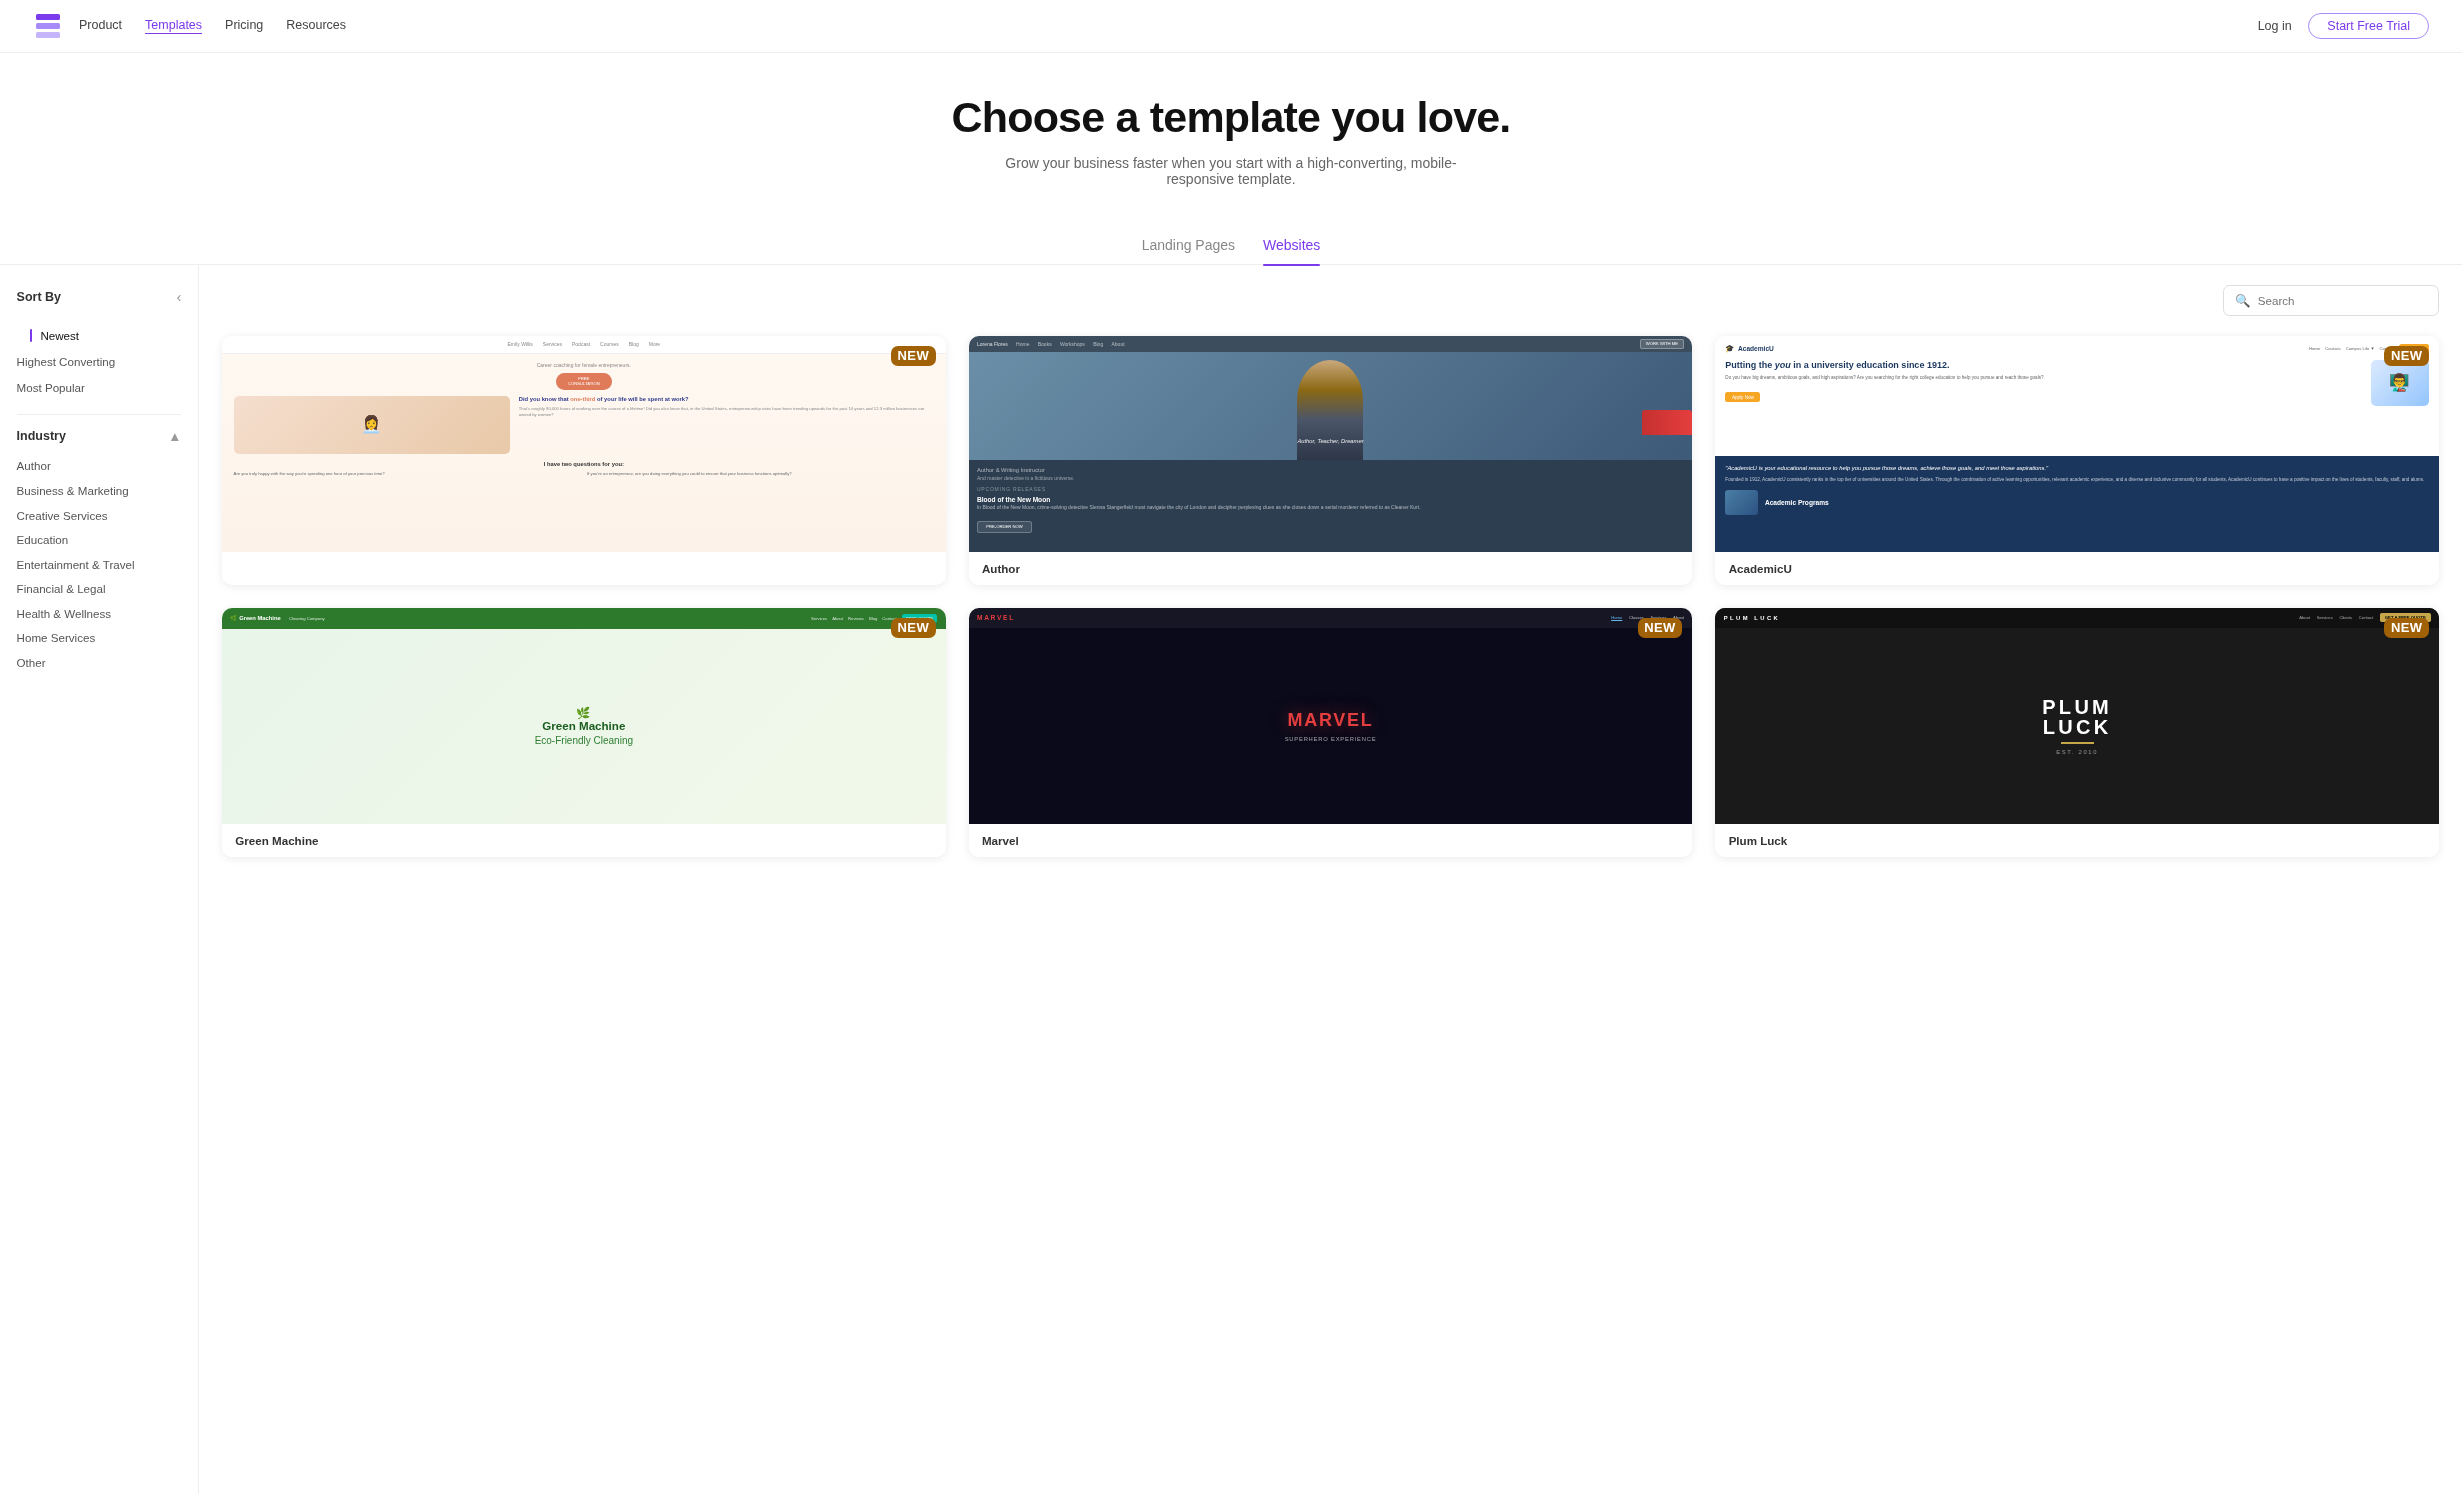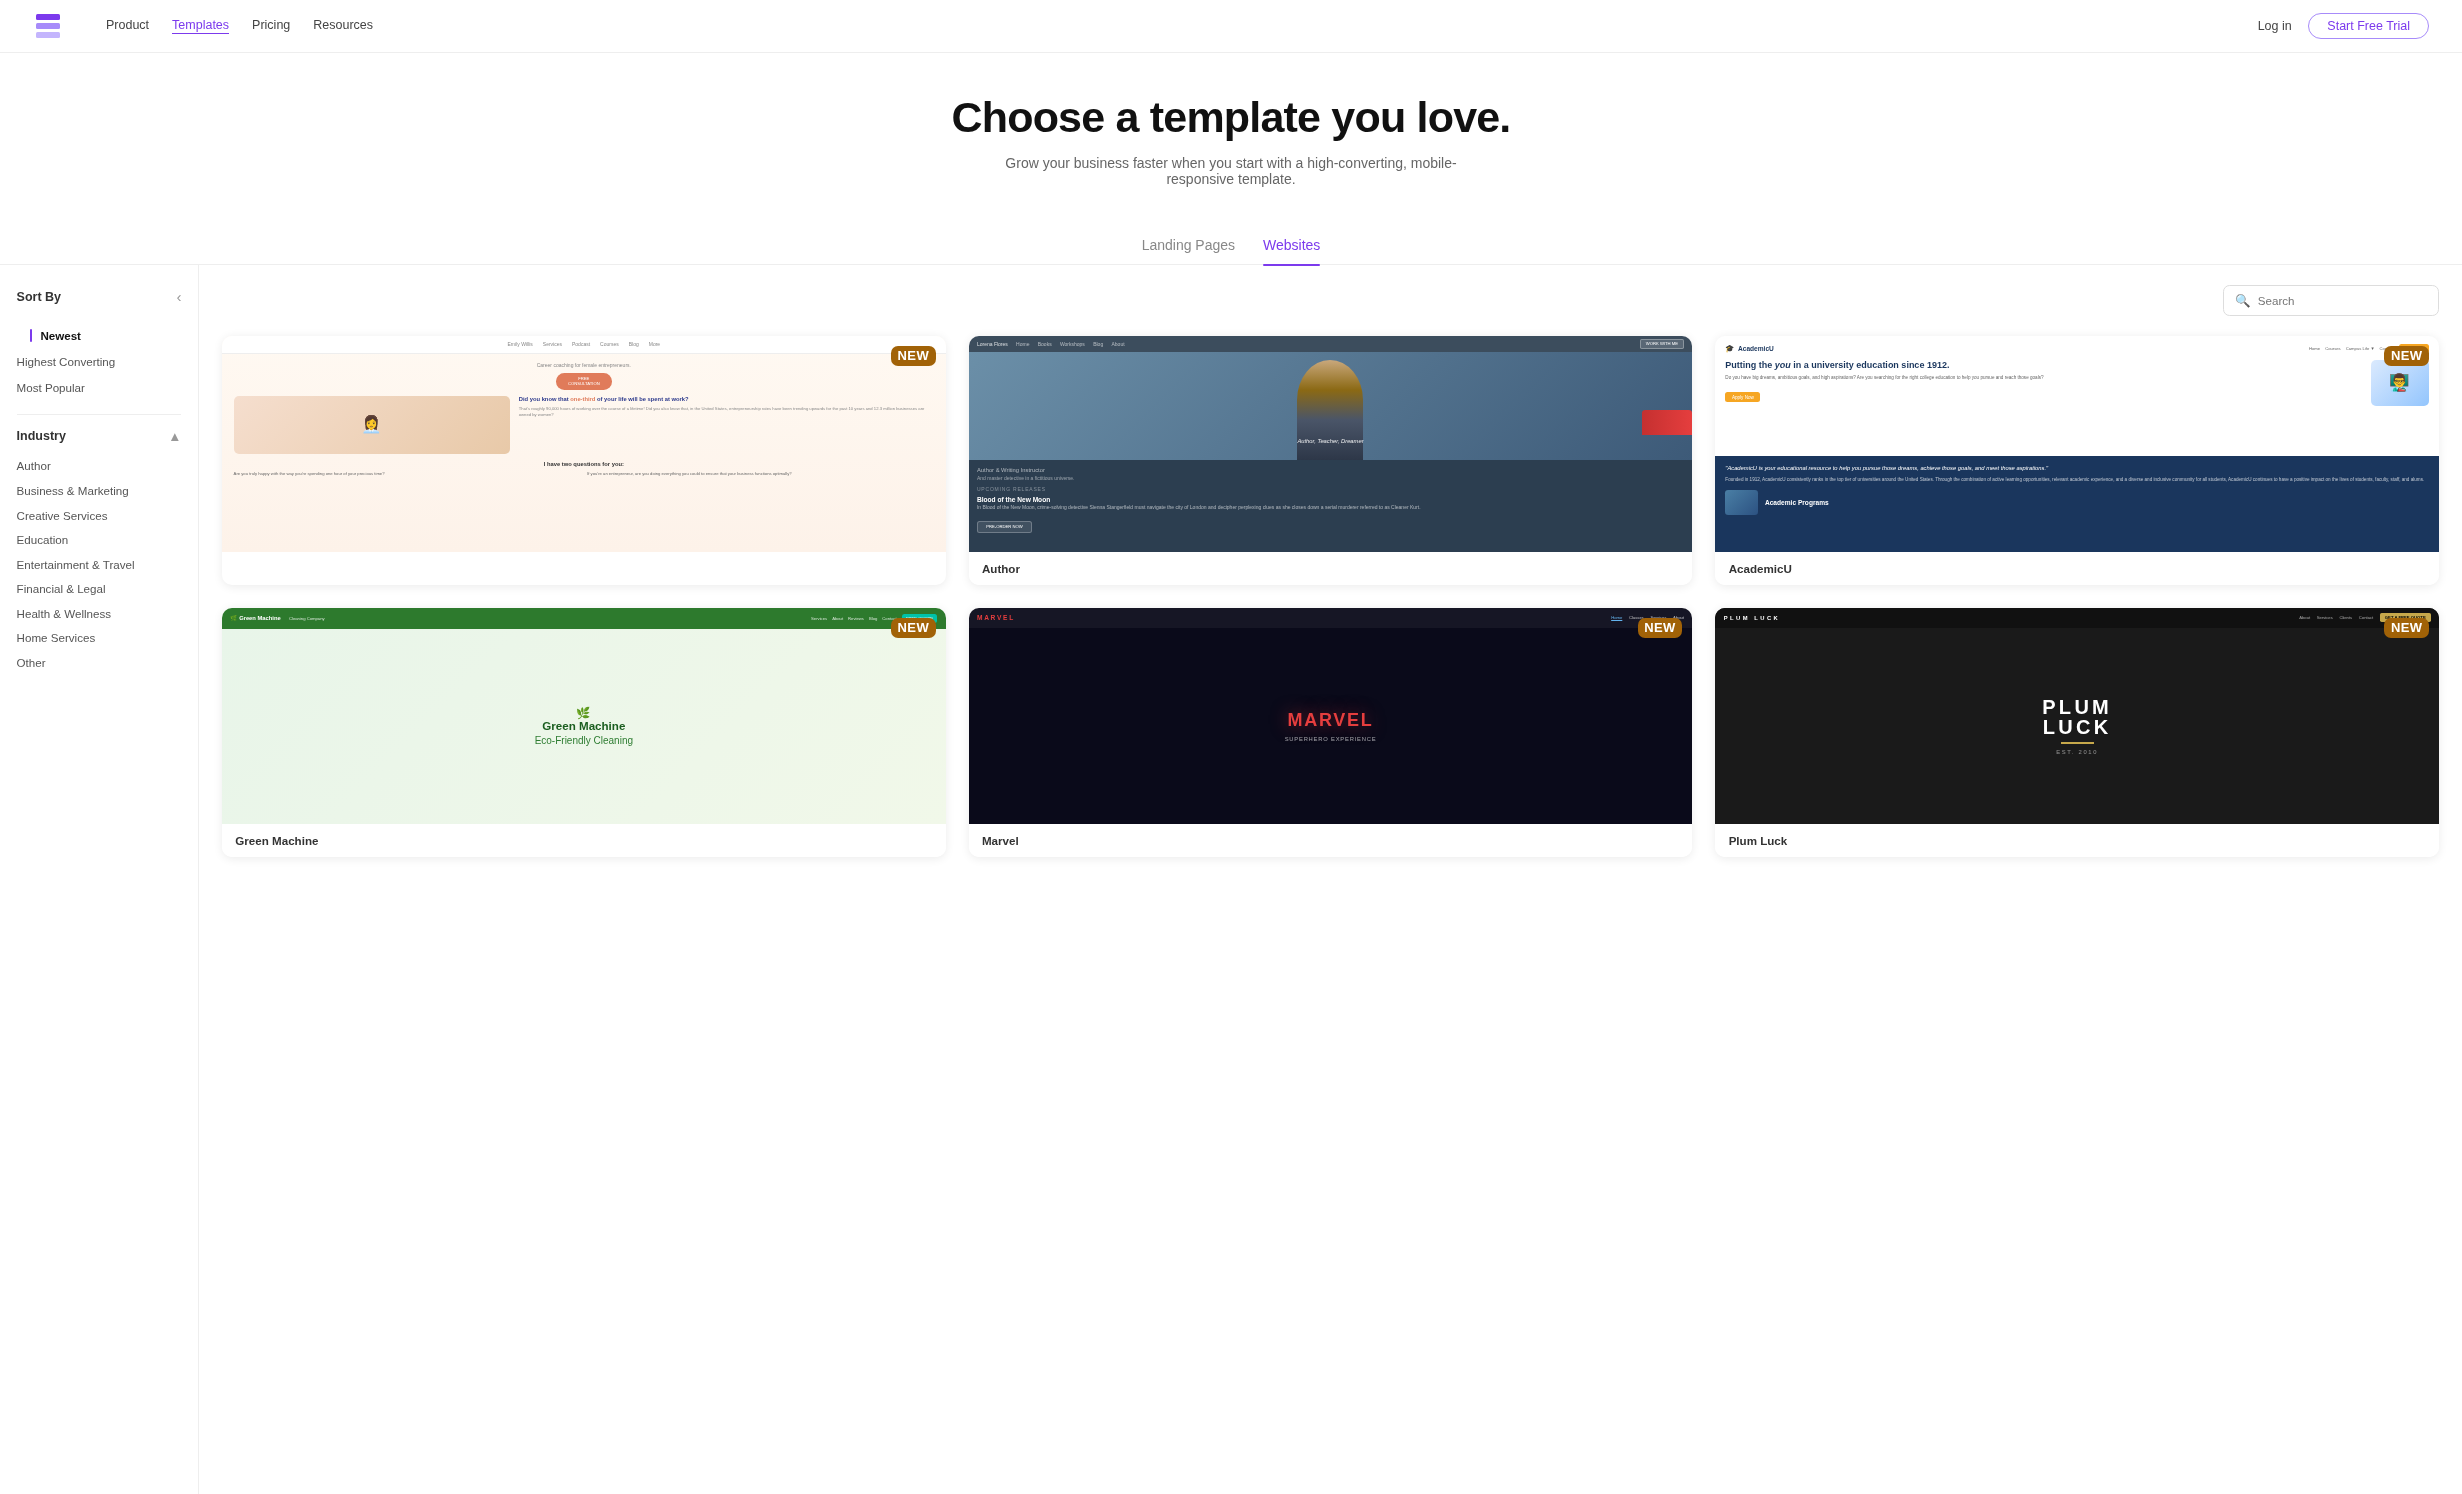--- a/index.html
+++ b/index.html
@@ -1,20 +1,20 @@
 <!DOCTYPE html>
 <html style="font-size:13.3px"><head>
   <meta charset="utf-8">
   <style>
     * { box-sizing: border-box; margin: 0; padding: 0; }
     body { font-family: -apple-system, BlinkMacSystemFont, 'Segoe UI', sans-serif; background: #fff; color: #333; overflow-x: hidden; }
 
     
     .nav { display: flex; align-items: center; justify-content: space-between; padding: 0 33px; height: 53px; border-bottom: 0.8px solid #eee; background: #fff; position: sticky; top: 0; z-index: 100; }
-    .nav-left { display: flex; align-items: center; gap: 43px; }
+    .nav-left { display: flex; align-items: center; gap: 16px; }
     .logo { display: flex; align-items: center; gap: 6.6px; }
     .logo-icon { width: 30px; height: 30px; }
     .nav-links { display: flex; gap: 23px; }
     .nav-link { font-size: 12.5px; color: #444; text-decoration: none; cursor: pointer; }
     .nav-link.active { color: #7c3aed; font-weight: 500; border-bottom: 1.7px solid #7c3aed; padding-bottom: 1.7px; }
     .nav-right { display: flex; align-items: center; gap: 16.6px; }
     .login-btn { font-size: 12.5px; color: #444; cursor: pointer; }
     .trial-btn { padding: 5px 18px; border: 1.7px solid #a78bfa; border-radius: 25px; color: #7c3aed; font-size: 12.5px; font-weight: 500; cursor: pointer; background: #fff; }
 
     
@@ -30,21 +30,21 @@
 
     
     .main { display: flex; min-height: calc(100vh - 53px); }
 
     
     .sidebar { width: 199px; flex-shrink: 0; padding: 23px 16.6px; border-right: 0.8px solid #eee; background: #fff; }
     .sidebar-header { display: flex; justify-content: space-between; align-items: center; margin-bottom: 16.6px; }
     .sort-by-label { font-size: 12.5px; font-weight: 600; color: #333; }
     .collapse-btn { color: #999; cursor: pointer; font-size: 15px; }
     .sort-item { font-size: 11.6px; color: #555; padding: 6.6px 0; cursor: pointer; display: flex; align-items: center; gap: 5px; }
-    .sort-item.active { font-weight: 700; color: #111; padding-left: 13px; }
+    .sort-item.active { font-weight: 400; color: #111; padding-left: 13px; }
     .sort-item.active::before { content: ''; display: inline-block; width: 2.5px; height: 13.3px; background: #7c3aed; border-radius: 1.7px; margin-right: 3.3px; }
     .sidebar-divider { border: none; border-top: 0.8px solid #eee; margin: 13.3px 0; }
     .industry-header { display: flex; justify-content: space-between; align-items: center; margin-bottom: 10px; }
     .industry-label { font-size: 12.5px; font-weight: 600; color: #333; }
     .industry-item { font-size: 11.6px; color: #555; padding: 5.8px 0; cursor: pointer; }
 
     
     .content { flex: 1; padding: 20px 23px; }
     .content-toolbar { display: flex; justify-content: flex-end; margin-bottom: 20px; }
     .search-box { display: flex; align-items: center; border: 0.8px solid #ddd; border-radius: 6.6px; padding: 6.6px 11.6px; gap: 6.6px; width: 216px; }

